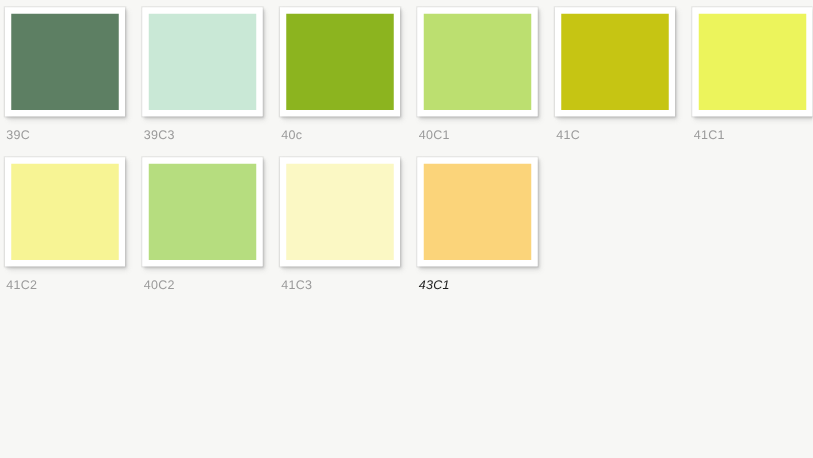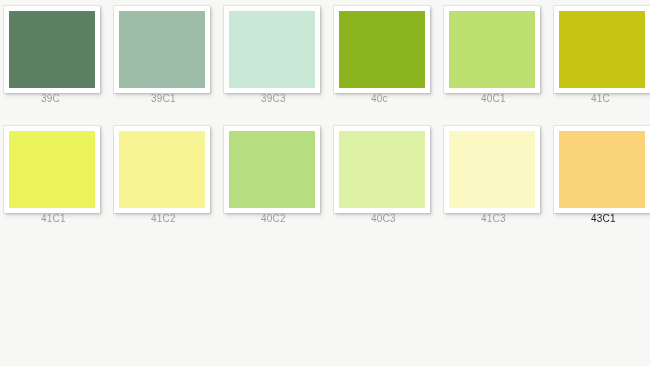--- a/index.html
+++ b/index.html
@@ -46,47 +46,41 @@
       2px 3px 4px rgba(140,140,140,0.22);
   }
   .swatch-color {
     width: 100%;
     height: 100%;
     display: block;
   }
   .swatch-label {
     position: absolute;
     left: 1px;
-    top: 87px;
+    top: 97px;
     font-size: 10px;
     line-height: 12px;
     letter-spacing: 0.2px;
     color: #9a9a9a;
     white-space: nowrap;
-    margin-left: 36px;
   }
   .swatch-label.is-active {
     color: #1d1d1d;
+    font-style: italic;
   }
 </style>
 </head>
 <body>
 
 <div id="palette-grid" style="background: rgb(247, 247, 245);">
     <div class="swatch-cell">
       <div class="swatch-frame">
         <div class="swatch-color" title="#5d7f63" style="background: rgb(93, 127, 99);"></div>
       </div>
       <div class="swatch-label">39C</div>
-    </div>
-    <div class="swatch-cell">
-      <div class="swatch-frame">
-        <div class="swatch-color" title="#9dbda8" style="background: rgb(157, 189, 168);"></div>
-      </div>
-      <div class="swatch-label">39C1</div>
     </div>
     <div class="swatch-cell">
       <div class="swatch-frame">
         <div class="swatch-color" title="#c9e8d6" style="background: rgb(201, 232, 214);"></div>
       </div>
       <div class="swatch-label">39C3</div>
     </div>
     <div class="swatch-cell">
       <div class="swatch-frame">
         <div class="swatch-color" title="#8cb41f" style="background: rgb(140, 180, 31);"></div>
@@ -118,26 +112,20 @@
       <div class="swatch-label">41C2</div>
     </div>
     <div class="swatch-cell">
       <div class="swatch-frame">
         <div class="swatch-color" title="#b6dd7f" style="background: rgb(182, 221, 127);"></div>
       </div>
       <div class="swatch-label">40C2</div>
     </div>
     <div class="swatch-cell">
       <div class="swatch-frame">
-        <div class="swatch-color" title="#ddf2a5" style="background: rgb(221, 242, 165);"></div>
-      </div>
-      <div class="swatch-label">40C3</div>
-    </div>
-    <div class="swatch-cell">
-      <div class="swatch-frame">
         <div class="swatch-color" title="#fbf8c4" style="background: rgb(251, 248, 196);"></div>
       </div>
       <div class="swatch-label">41C3</div>
     </div>
     <div class="swatch-cell">
       <div class="swatch-frame">
         <div class="swatch-color" title="#fbd47a" style="background: rgb(251, 212, 122);"></div>
       </div>
       <div class="swatch-label is-active">43C1</div>
     </div>

